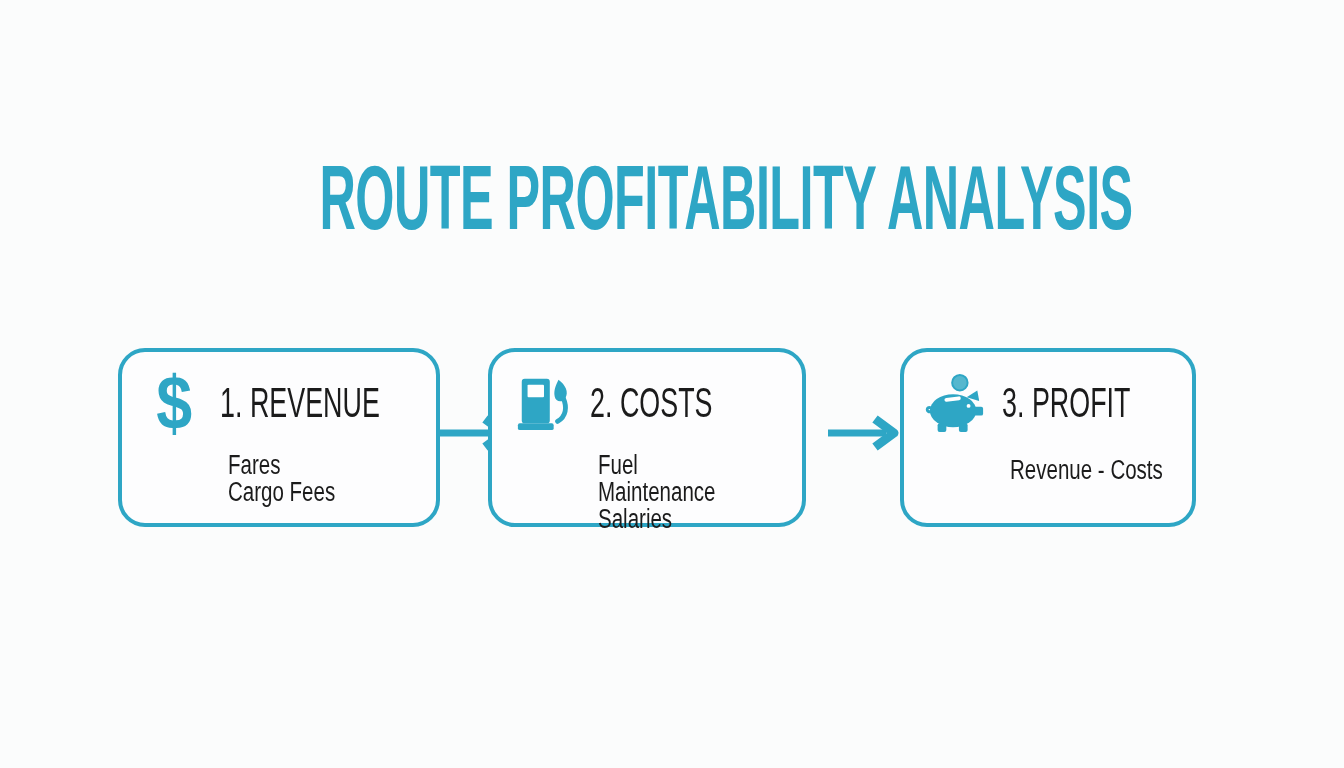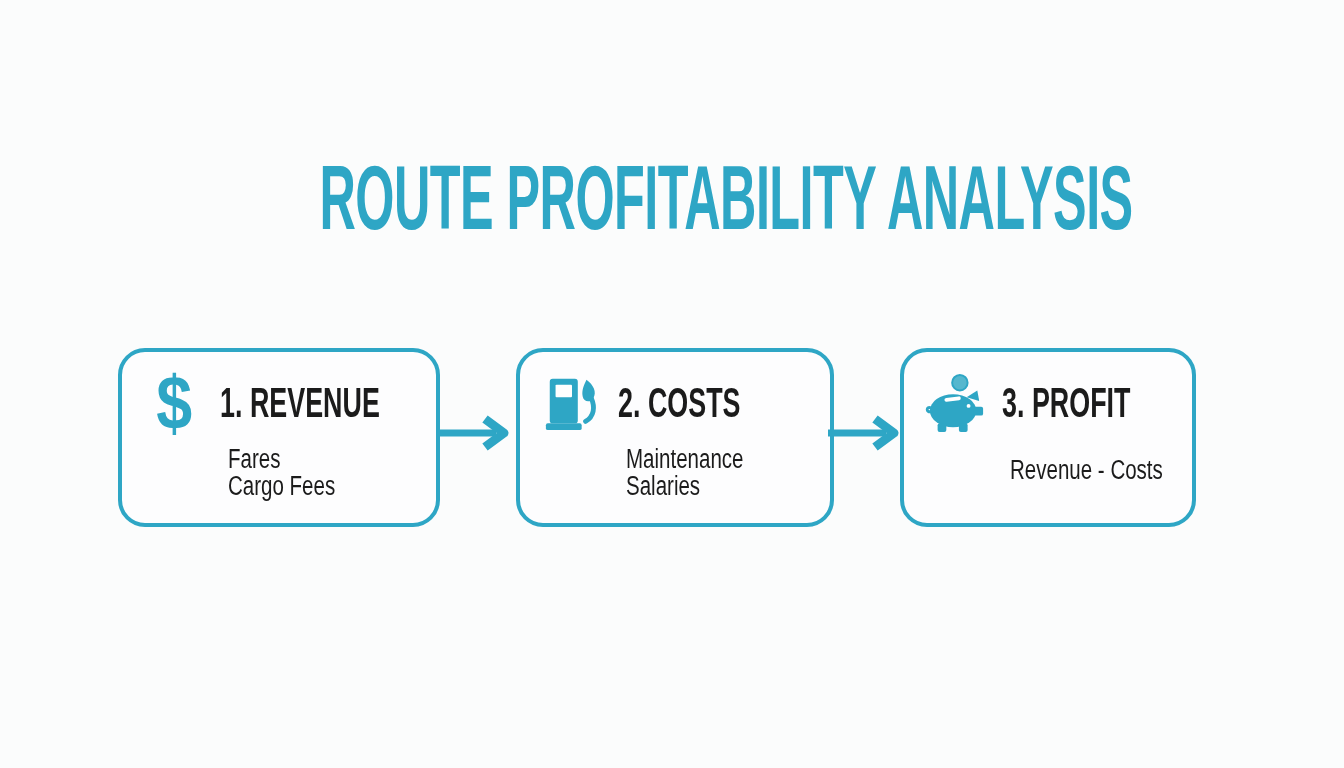--- a/index.html
+++ b/index.html
@@ -40,21 +40,21 @@
   
   .card {
     position: absolute;
     top: 348px;
     height: 179px;
     background: var(--card-bg);
     border: 4px solid var(--accent);
     border-radius: 27px;
   }
   .card-1 { left: 118px; width: 322px; }
-  .card-2 { left: 516px; width: 318px; }
+  .card-2 { left: 488px; width: 318px; }
   .card-3 { left: 900px; width: 296px; }
 
   .card-inner { padding: 20px 14px 14px 20px; }
 
   .card-head {
     display: flex;
     align-items: center;
     gap: 14px;
     height: 62px;
   }
@@ -69,34 +69,34 @@
   .dollar-glyph {
     font-size: 76px;
     font-weight: 700;
     line-height: 62px;
     color: var(--accent);
     display: inline-block;
     transform: scaleX(0.85);
   }
   .card-title {
     font-size: 42px;
-    font-weight: 700;
+    font-weight: 400;
     color: var(--text);
     white-space: nowrap;
     line-height: 42px;
   }
   .card-title .squeeze,
   .card-item .squeeze {
     display: inline-block;
     transform: scaleX(0.64);
     transform-origin: left center;
   }
   .card-items {
     margin-left: 86px;
-    margin-top: 12px;
+    margin-top: 18px;
   }
   .card-item {
     font-size: 27px;
     font-weight: 500;
     color: var(--text);
     line-height: 27px;
     white-space: nowrap;
   }
   .card-item .squeeze { transform: scaleX(0.76); }
   .card-3 .card-items { margin-top: 23px; }
@@ -156,20 +156,21 @@
             <rect class="fill" x="7" y="5" width="29" height="46" rx="3"></rect>
             <rect class="white" x="13" y="11" width="17" height="13" rx="1"></rect>
             <rect class="fill" x="3" y="51" width="37" height="7" rx="2"></rect>
             <path class="fill" d="M45 6 C52 11 56 19 52 25 C49 30 42 29 41 23 C40 17 42 12 45 6 Z"></path>
             <path class="stroke" d="M50 25 C54 34 53 44 44 49" stroke-width="5" stroke-linecap="round"></path>
           </svg>
         </div>
         <div class="card-title"><span class="squeeze">2. COSTS</span></div>
       </div>
       <div class="card-items">
+        <div class="card-item"><span class="squeeze">Fuel</span></div>
         <div class="card-item"><span class="squeeze">Maintenance</span></div>
         <div class="card-item"><span class="squeeze">Salaries</span></div>
       </div>
     </div>
   </div>
 
   <div class="flow-arrow arrow-2">
     <svg viewBox="0 0 72 38" aria-hidden="true">
       <line class="stroke" x1="0" y1="19" x2="58" y2="19" stroke-width="7"></line>
       <polyline class="stroke" points="47,5 66,19 47,33" stroke-width="9" stroke-linejoin="round"></polyline>

